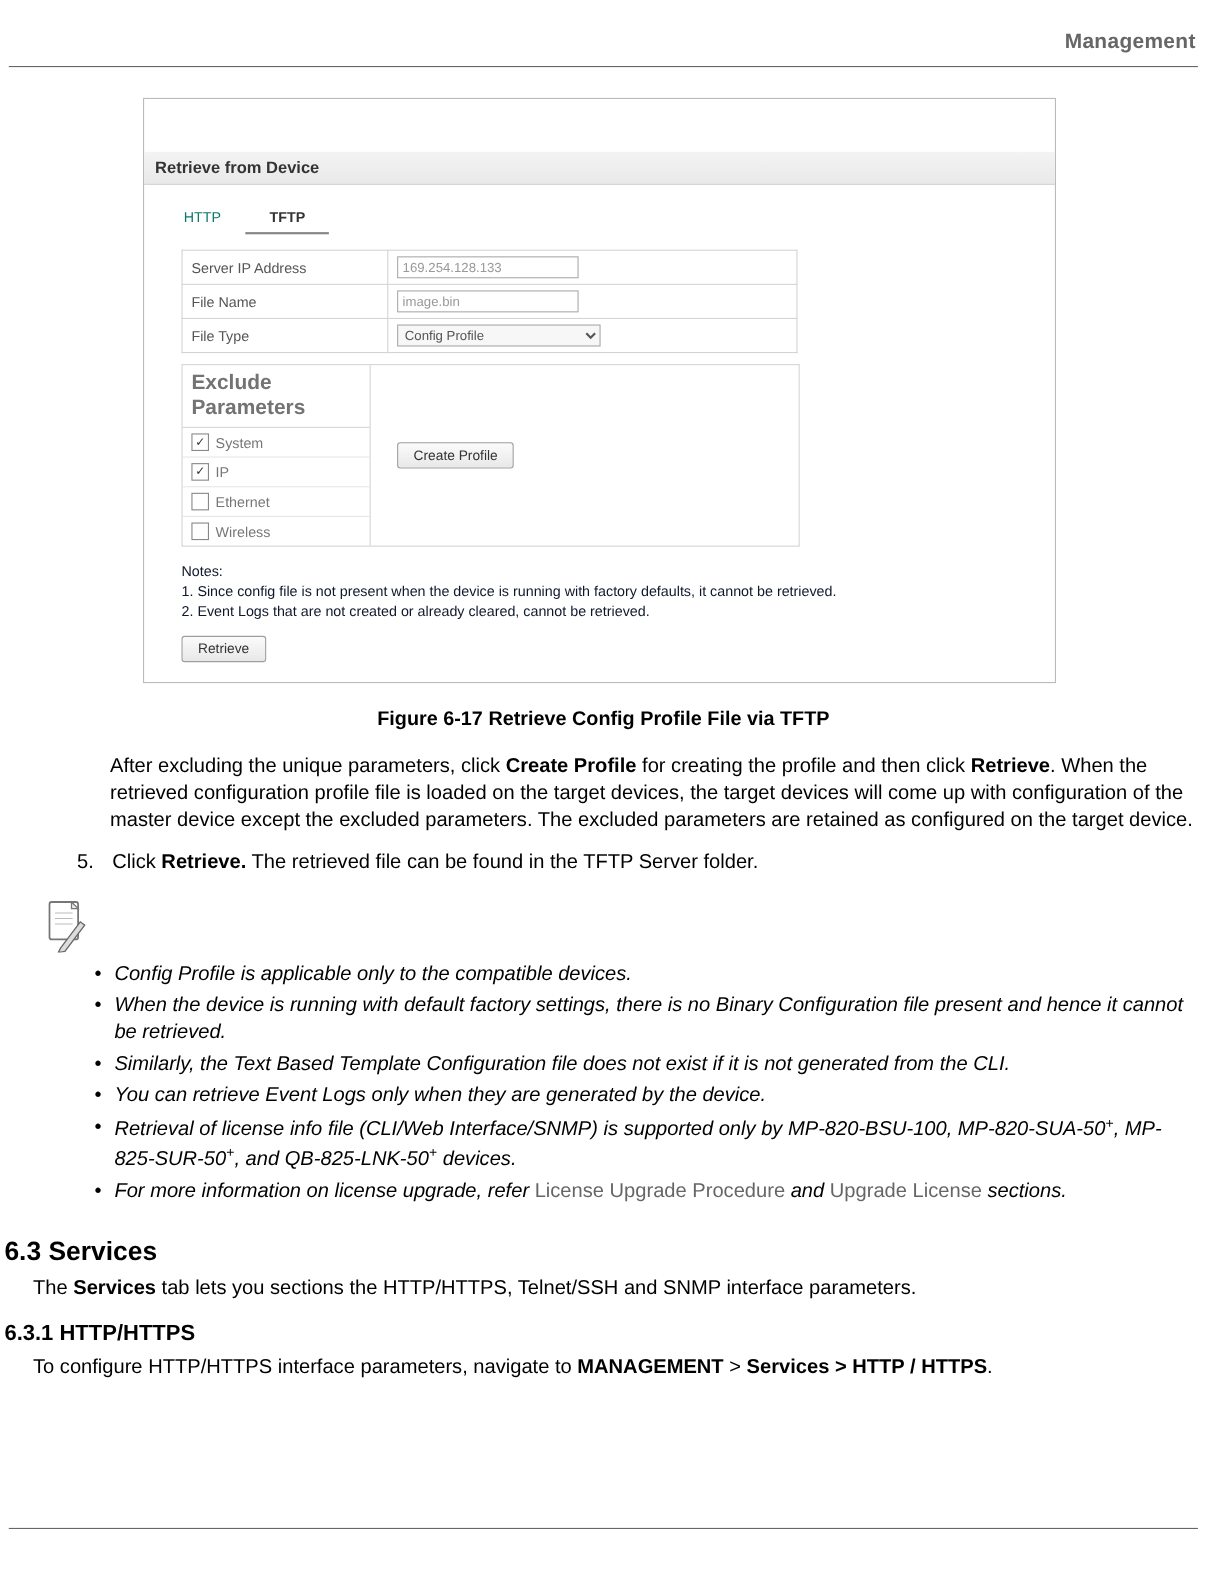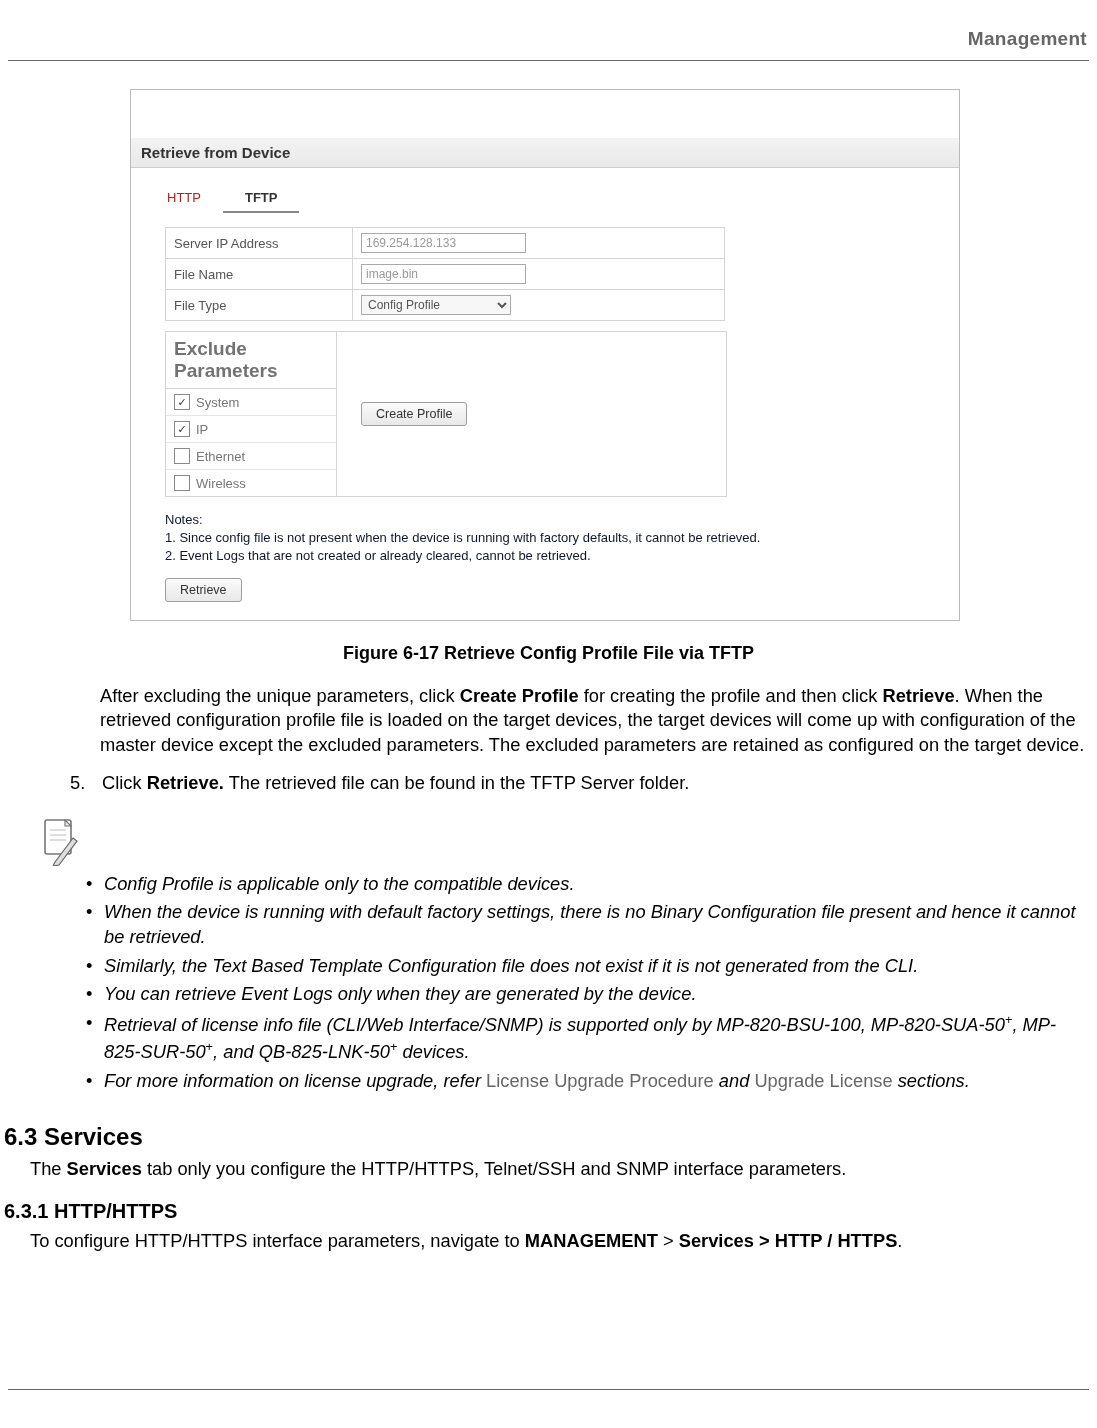--- a/index.html
+++ b/index.html
@@ -55,21 +55,21 @@
     padding: 10px 14px 18px 14px;
   }
   .tabs {
     display: flex;
     gap: 0;
     margin-top: 6px;
   }
   .tab {
     padding: 6px 22px;
     font-size: 13px;
-    color: #b91c1c;
+    color: #0f766e;
     border-bottom: 2px solid transparent;
   }
   .tab.active {
     color: #333;
     font-weight: 700;
     border-bottom: 2px solid #888;
   }
   .form-table {
     margin: 14px 0 0 20px;
     border: 1px solid #d4d4d4;
@@ -88,21 +88,21 @@
     border: 1px solid #aaa;
     padding: 2px 4px;
     width: 155px;
     font-size: 12px;
     color: #999;
     background: #fff;
   }
   .field-select {
     border: 1px solid #aaa;
     padding: 1px 2px;
-    width: 150px;
+    width: 185px;
     font-size: 12px;
     color: #555;
     background: #f7f7f7;
   }
 
   .exclude-box {
     margin: 10px 0 0 20px;
     border: 1px solid #d4d4d4;
     width: 560px;
     display: flex;
@@ -367,21 +367,21 @@
         <span class="txt"><span>Retrieval of license info file (CLI/Web Interface/SNMP) is supported only by MP-820-BSU-100, MP-820-SUA-50</span><span class="sup">+</span><span>, MP-825-SUR-50</span><span class="sup">+</span><span>, and QB-825-LNK-50</span><span class="sup">+</span><span> devices.</span></span>
       </div>
     <div class="item">
         <span class="bul">•</span>
         <span class="txt"><span>For more information on license upgrade, refer </span><span class="link-gray">License Upgrade Procedure</span><span> and </span><span class="link-gray">Upgrade License</span><span> sections.</span></span>
       </div>
   </div>
 
   <h2 class="sec">6.3 Services</h2>
   <div class="para">
-    <span>The </span><span class="bold">Services</span><span> tab only you configure the HTTP/HTTPS, Telnet/SSH and SNMP interface parameters.</span>
+    <span>The </span><span class="bold">Services</span><span> tab lets you sections the HTTP/HTTPS, Telnet/SSH and SNMP interface parameters.</span>
   </div>
 
   <h3 class="subsec">6.3.1 HTTP/HTTPS</h3>
   <div class="para">
     <span>To configure HTTP/HTTPS interface parameters, navigate to </span><span class="bold">MANAGEMENT</span><span> &gt; </span><span class="bold">Services &gt; HTTP / HTTPS</span><span>.</span>
   </div>
 
   <div style="position:absolute; bottom:34px; left:0; right:0;">
     <hr class="footer-rule">
   </div>

